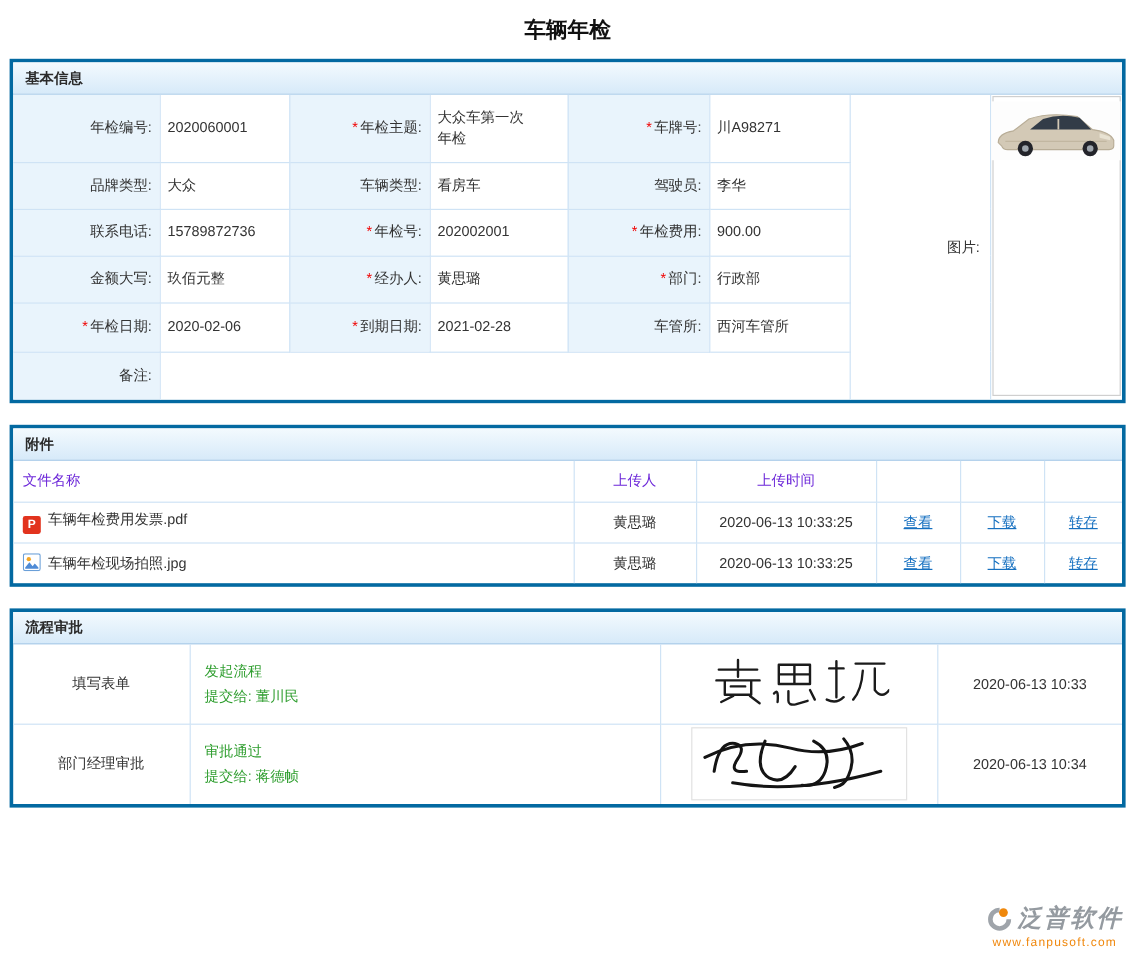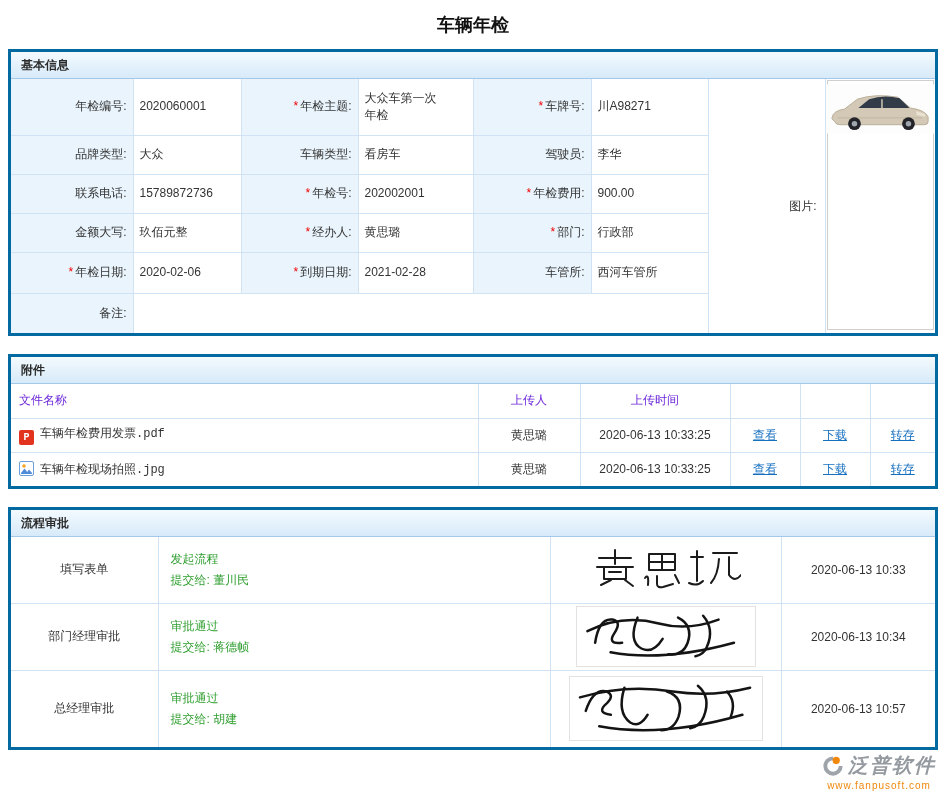--- a/index.html
+++ b/index.html
@@ -36,21 +36,21 @@
   .photo-cell { border-bottom: none; vertical-align: top; padding: 1px; background: #fff; }
   .photo-frame {
     height: 250px; border: 1px solid #cfcfcf; background: #fff;
     display: flex; flex-direction: column; align-items: center; padding-top: 2px;
   }
 
   
   .att tr { height: 34px; }
   .att .hd { text-align: center; color: #6d28d9; }
   .att .hd.fname-h { text-align: left; padding-left: 8px; }
-  .att .fname { text-align: left; padding-left: 8px; white-space: nowrap; overflow: hidden; font-family: Liberation Mono, monospace; }
+  .att .fname { text-align: left; padding-left: 8px; white-space: nowrap; overflow: hidden; }
   .att .ctr { text-align: center; }
   .fic { display: inline-block; width: 15px; height: 15px; margin-right: 6px; vertical-align: -3px; }
   .fic.pdf {
     background: #e2331e; color: #fff; font-size: 10px; font-weight: bold;
     text-align: center; line-height: 15px; border-radius: 2px;
   }
   .lk { color: #1670c0; text-decoration: underline; cursor: pointer; }
 
   
   .apv tr.hd-row { height: 40px; }
@@ -246,43 +246,20 @@
               <path d="M58 10 q-10 24 4 32 q12 6 22 -10"></path>
               <path d="M100 10 q16 8 10 26 q-5 14 -20 12"></path>
               <path d="M126 8 q12 14 4 32 q-3 8 -12 10"></path>
               <path d="M30 46 q55 10 128 -10"></path>
             </g>
           </svg>
         </span>
       </td>
       <td class="time">2020-06-13 10:34</td>
     </tr>
-    <tr class="a3">
-      <td class="node">总经理审批</td>
-      <td class="opinion">
-        <div class="op">审批通过</div>
-        <div class="op">提交给: 胡建</div>
-      </td>
-      <td class="sig">
-        <span class="sig-box bordered">
-          <svg width="186" height="58" viewBox="0 0 190 60">
-            <g stroke="#141414" stroke-width="2.6" fill="none" stroke-linecap="round" stroke-linejoin="round">
-              <path d="M12 34 q8 -24 22 -20 q8 4 0 12 q-12 10 4 12"></path>
-              <path d="M6 20 q48 -14 96 -6 q40 6 80 -4"></path>
-              <path d="M52 10 q-8 26 6 36 q10 6 18 -8"></path>
-              <path d="M96 14 q18 6 12 26 q-5 14 -18 14"></path>
-              <path d="M128 8 q14 12 6 32 q-4 10 -14 12"></path>
-              <path d="M158 14 q10 10 4 26"></path>
-              <path d="M26 50 q65 12 148 -12"></path>
-            </g>
-          </svg>
-        </span>
-      </td>
-      <td class="time">2020-06-13 10:57</td>
-    </tr>
   </tbody>
     </table>
 </div>
 
 <div class="watermark">
   <div class="wm-row">
     <svg width="22" height="22" viewBox="0 0 24 24">
       <path d="M12 1.5 a10.5 10.5 0 1 0 10.5 10.5 l-4.2 0 a6.3 6.3 0 1 1 -6.3 -6.3 z" fill="#9aa0a6"></path>
       <circle cx="15.5" cy="6" r="4" fill="#ef8200"></circle>
     </svg>

